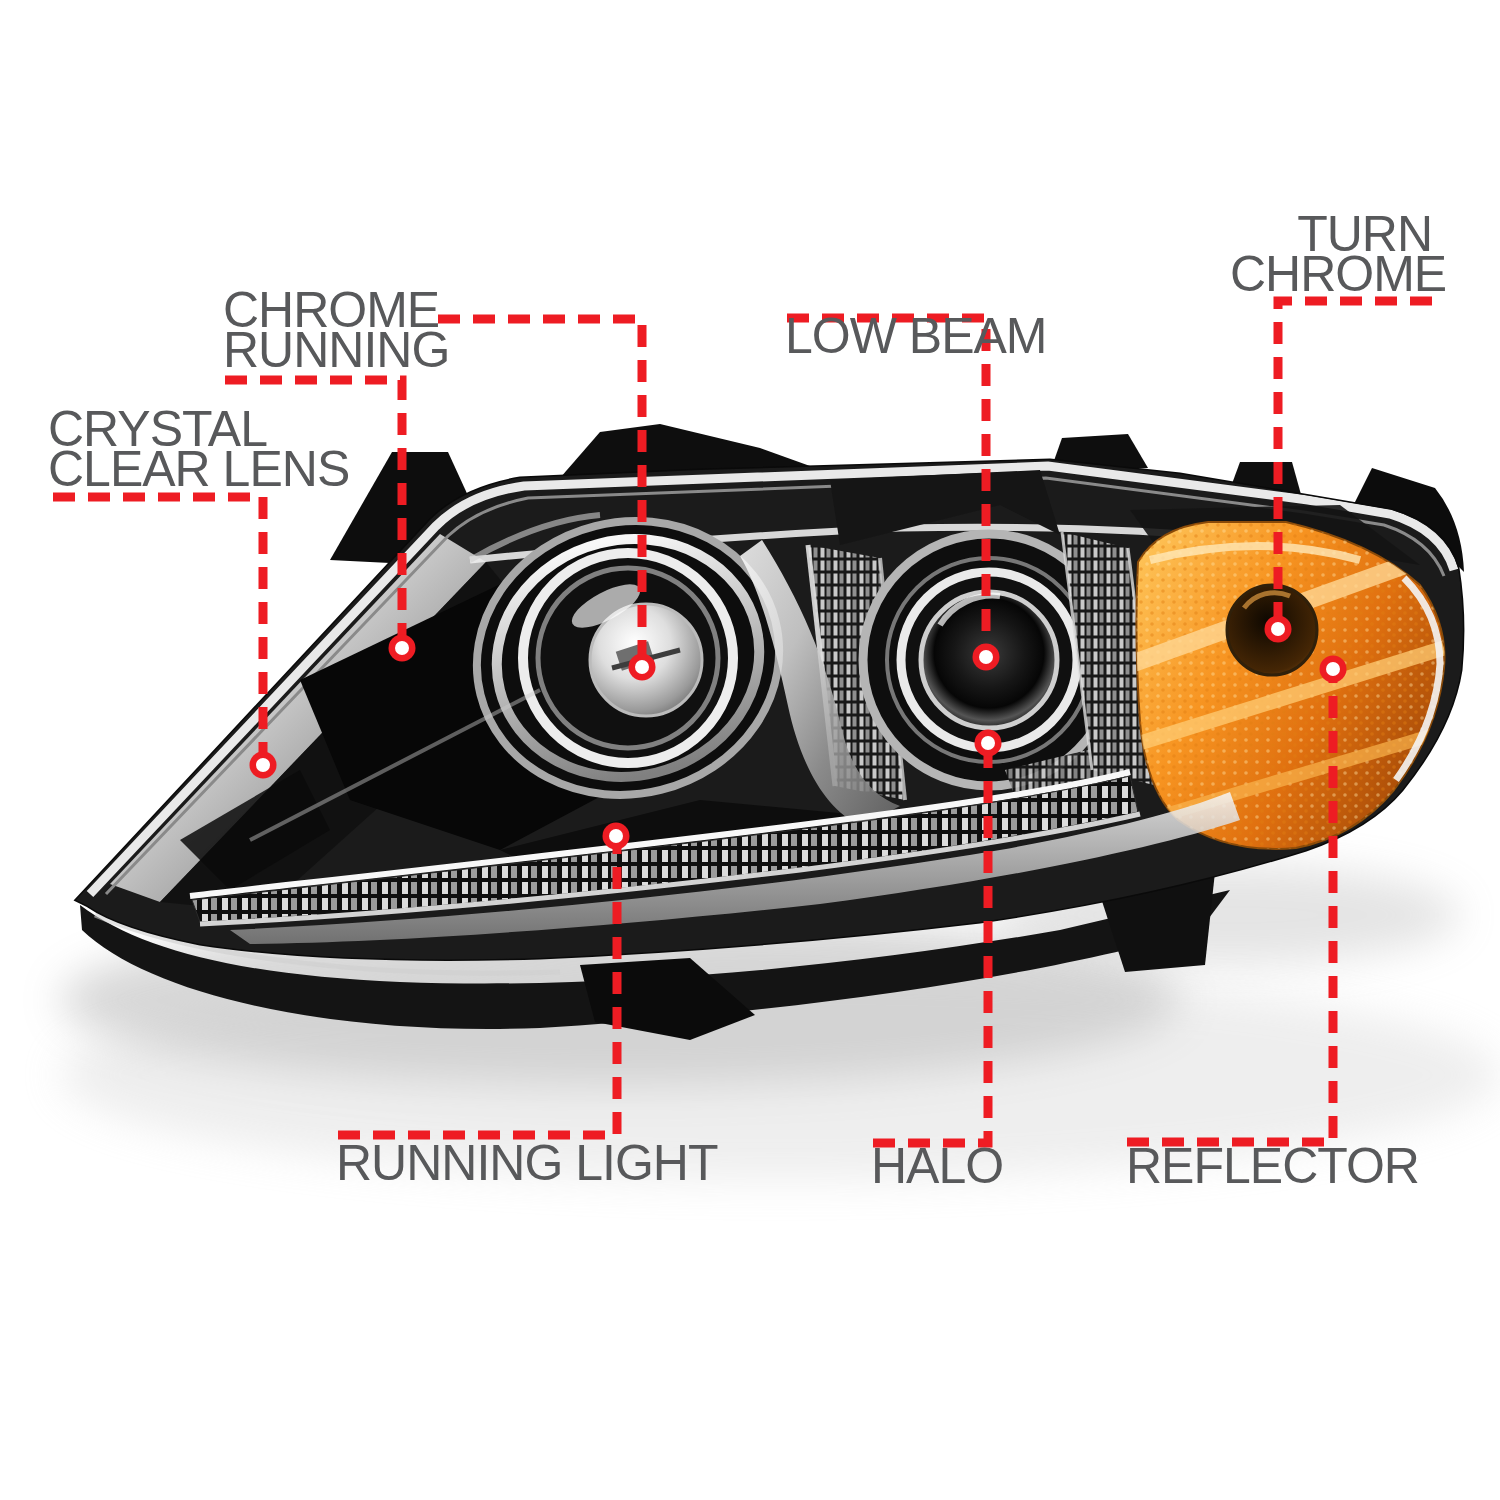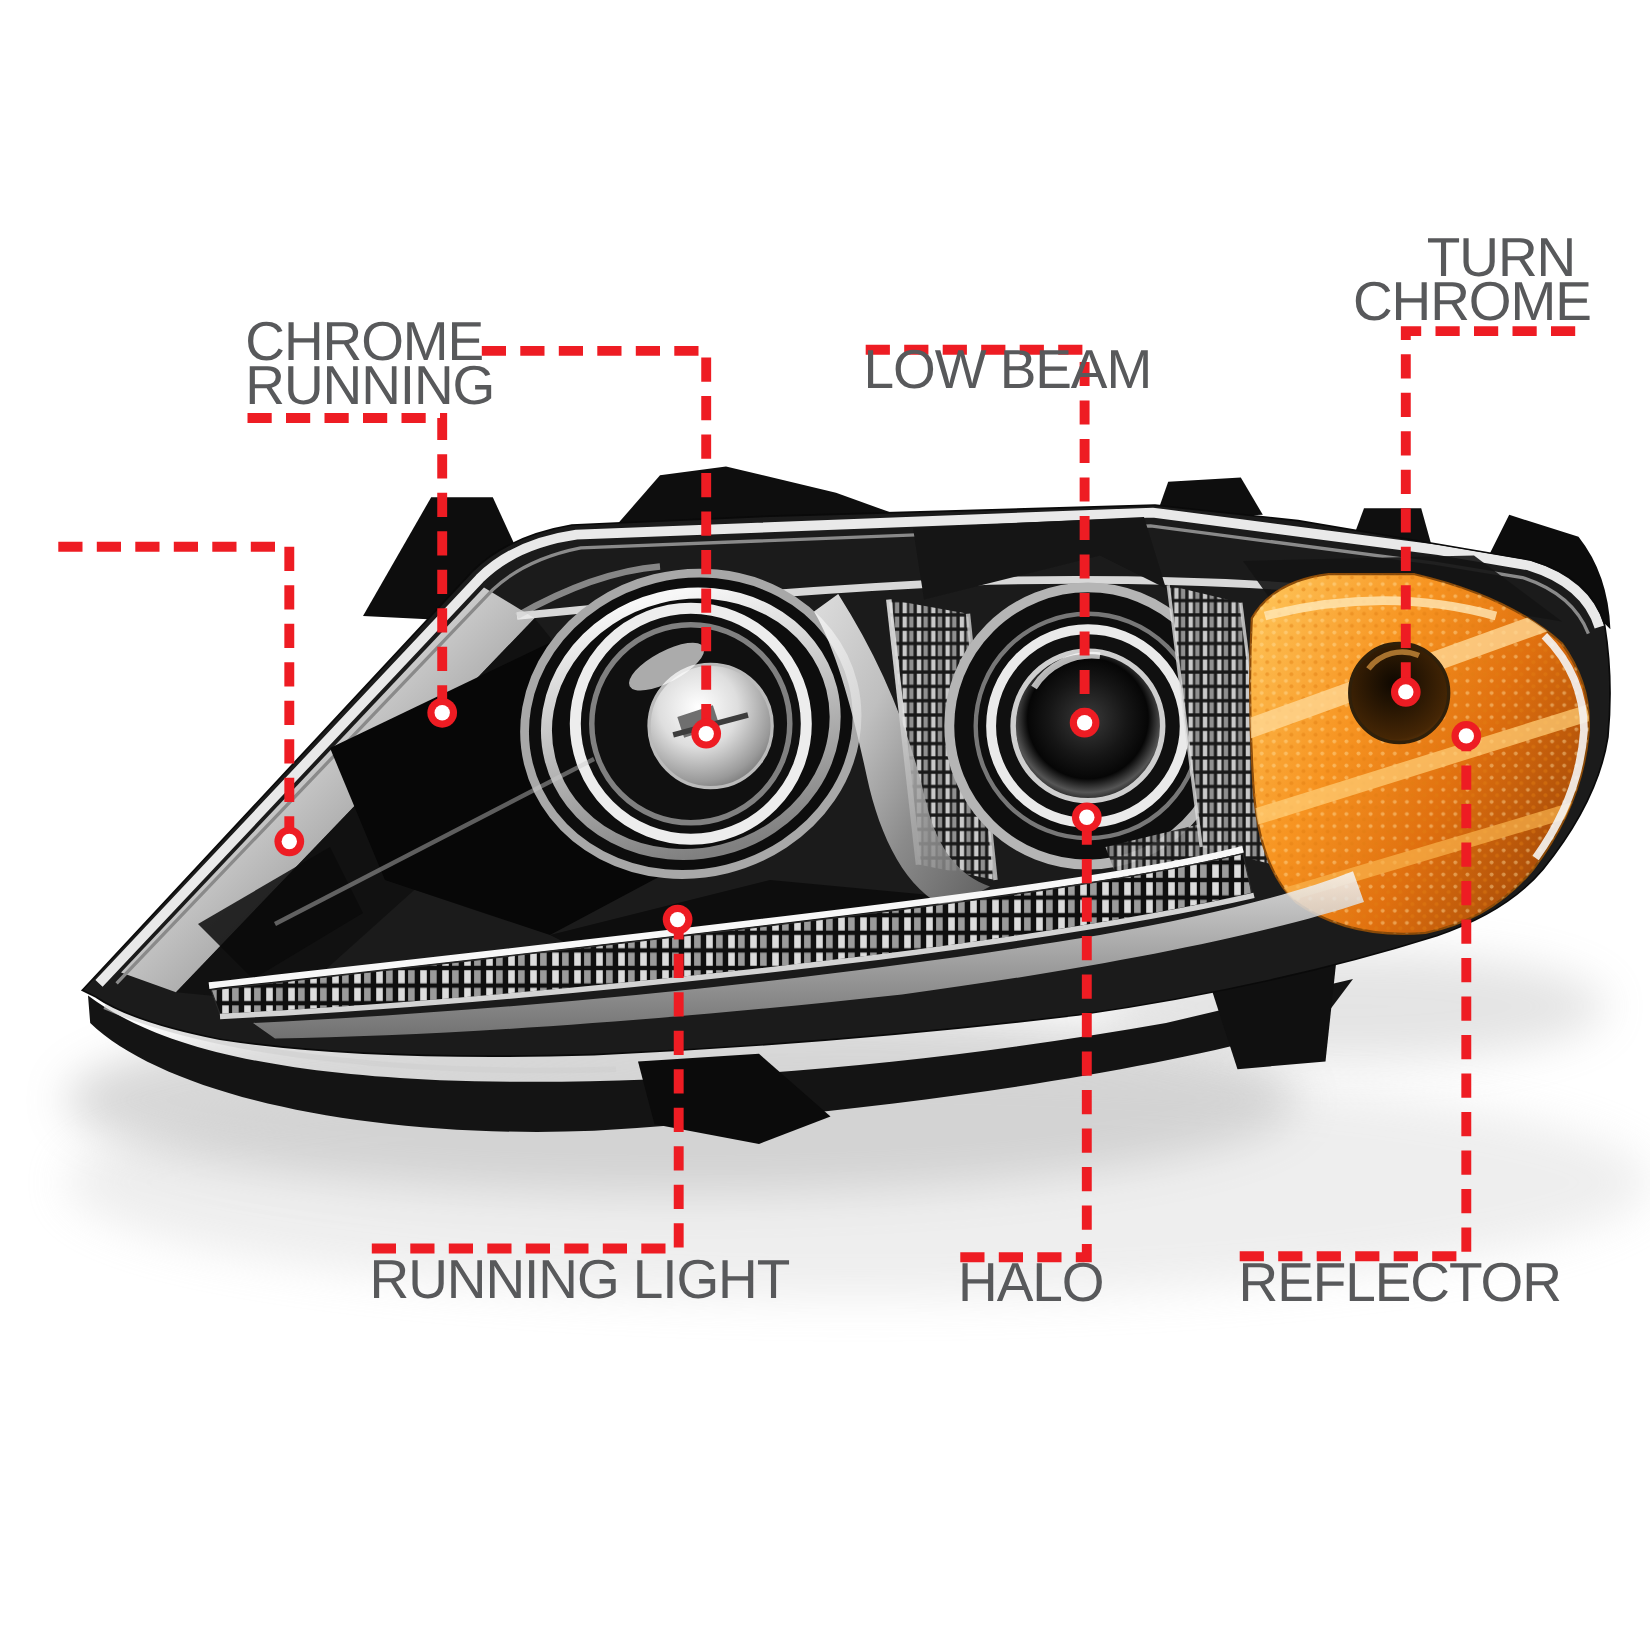--- a/index.html
+++ b/index.html
@@ -233,20 +233,24 @@
           <circle cx="988" cy="743" r="13.5" fill="#ee1c23"></circle>
           <circle cx="988" cy="743" r="7" fill="#ffffff"></circle>
         </g>
       <g>
           <circle cx="1333" cy="669" r="13.5" fill="#ee1c23"></circle>
           <circle cx="1333" cy="669" r="7" fill="#ffffff"></circle>
         </g>
     </g>
   </svg>
 
+  <div class="label lbl-crystal">
+    <span class="ln">CRYSTAL</span>
+    <span class="ln">CLEAR LENS</span>
+  </div>
 
   <div class="label lbl-chrome">
     <span class="ln">CHROME</span>
     <span class="ln">RUNNING</span>
   </div>
 
 
   <div class="label lbl-lowbeam">
     <span class="ln">LOW BEAM</span>
   </div>

